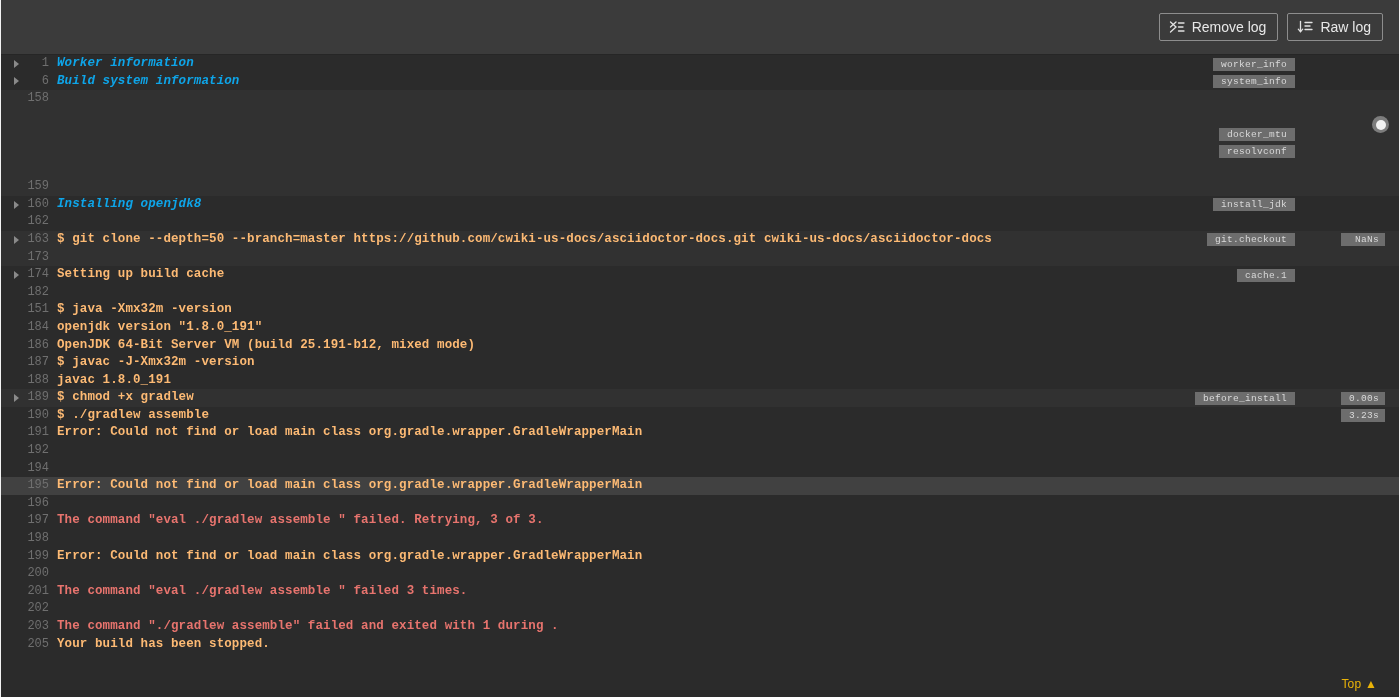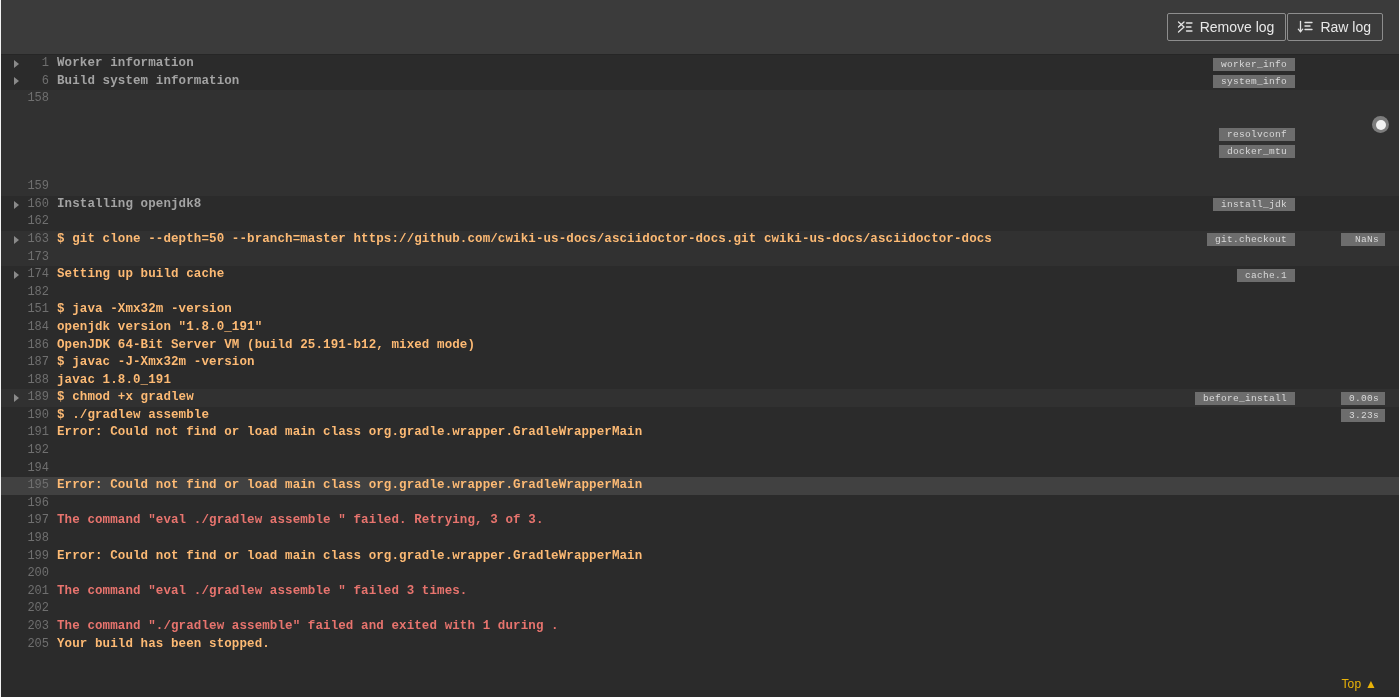--- a/index.html
+++ b/index.html
@@ -22,21 +22,21 @@
   
   .toolbar {
     position: relative;
     height: 55px;
     background: #3b3b3b;
     border-bottom: 1px solid #262626;
     display: flex;
     align-items: center;
     justify-content: flex-end;
     padding-right: 16px;
-    gap: 1px;
+    gap: 9px;
   }
   .tb-btn {
     display: flex;
     align-items: center;
     gap: 7px;
     height: 28px;
     padding: 0 11px 0 9px;
     border: 1px solid #8d8d8d;
     border-radius: 2px;
     background: transparent;
@@ -102,21 +102,21 @@
   }
 
   .txt {
     display: block;
     margin-left: 56px;
     color: #fdba74;
     font-family: "Liberation Mono", monospace;
     font-size: 12.5px;
     letter-spacing: 0.1px;
   }
-  .txt.yellow { color: #a3a3a3; font-weight: bold; }
+  .txt.yellow { color: #0ea5e9; font-weight: bold; font-style: italic; }
   .txt.red    { color: #e8746e; font-weight: bold; }
   .txt.white  { color: #e6e6e6; }
   .txt.bold   { font-weight: bold; }
 
   
   .badge {
     position: absolute;
     top: 2.5px;
     height: 13px;
     line-height: 13px;
@@ -217,26 +217,26 @@
           <span class="lno">158</span>
           <span class="txt white"></span>
         </div>
         <div class="row alt">
           <span class="lno"></span>
           <span class="txt white"></span>
         </div>
         <div class="row alt">
           <span class="lno"></span>
           <span class="txt white"></span>
+          <span class="badge tag">docker_mtu</span>
+        </div>
+        <div class="row alt">
+          <span class="lno"></span>
+          <span class="txt white"></span>
           <span class="badge tag">resolvconf</span>
-        </div>
-        <div class="row alt">
-          <span class="lno"></span>
-          <span class="txt white"></span>
-          <span class="badge tag">docker_mtu</span>
         </div>
         <div class="row alt">
           <span class="lno"></span>
           <span class="txt white"></span>
         </div>
         <div class="row alt">
           <span class="lno">159</span>
           <span class="txt white"></span>
         </div>
         <div class="row">

